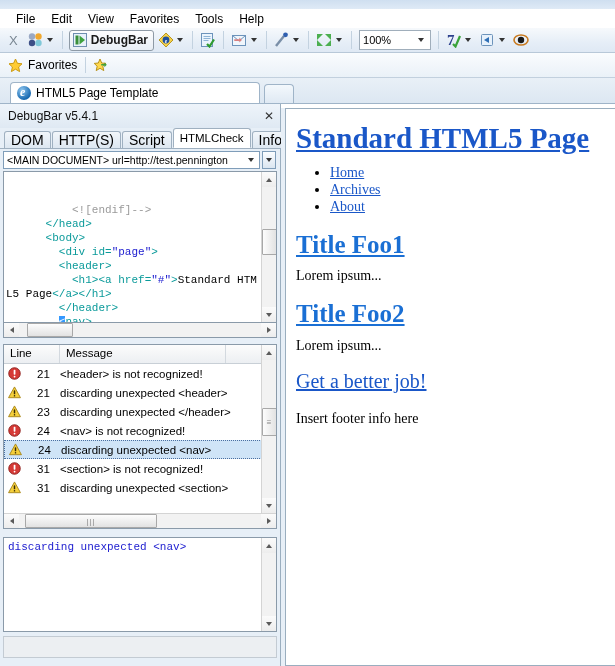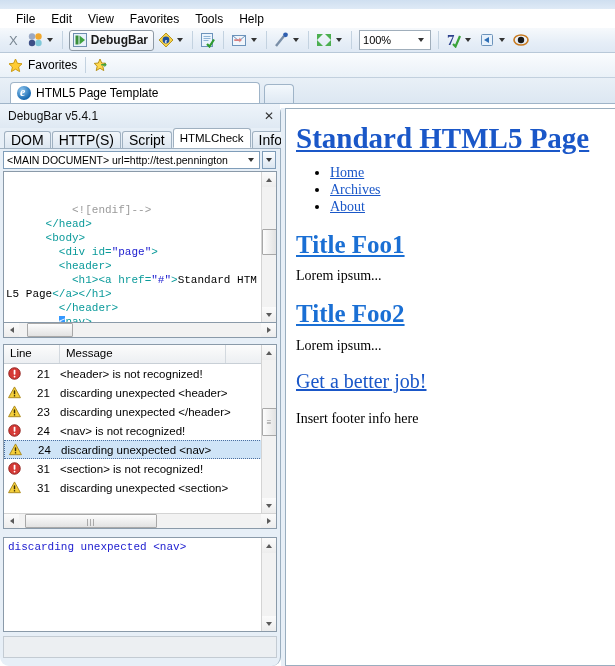--- a/index.html
+++ b/index.html
@@ -98,21 +98,20 @@
     position:relative; flex:0 0 auto; }
   .ielogo::after{ content:"e"; position:absolute; left:3px; top:-1px;
     font-family:"Liberation Serif",serif; font-style:italic; font-weight:bold;
     font-size:12px; color:#fff; }
 
   
   .dbpanel {
     position:absolute; top:104px; left:0; width:281px; height:562px;
     background:#e7eff7; border-right:1px solid #9aaebf;
     box-sizing:border-box;
-    border-radius:9px;
   }
   .db-title {
     height:24px; display:flex; align-items:center; justify-content:space-between;
     padding:0 6px 0 8px; font-size:12px; color:#111;
     background: linear-gradient(to bottom,#eef4fa,#dfe9f3);
   }
   .db-title .x { color:#333; font-size:12px; cursor:default; }
 
   .db-tabs {
     display:flex; align-items:flex-end; height:20px;

